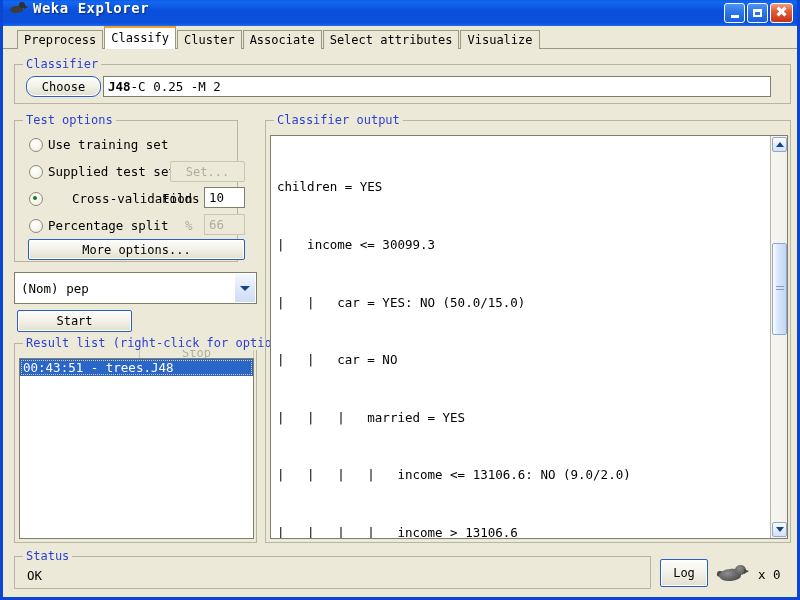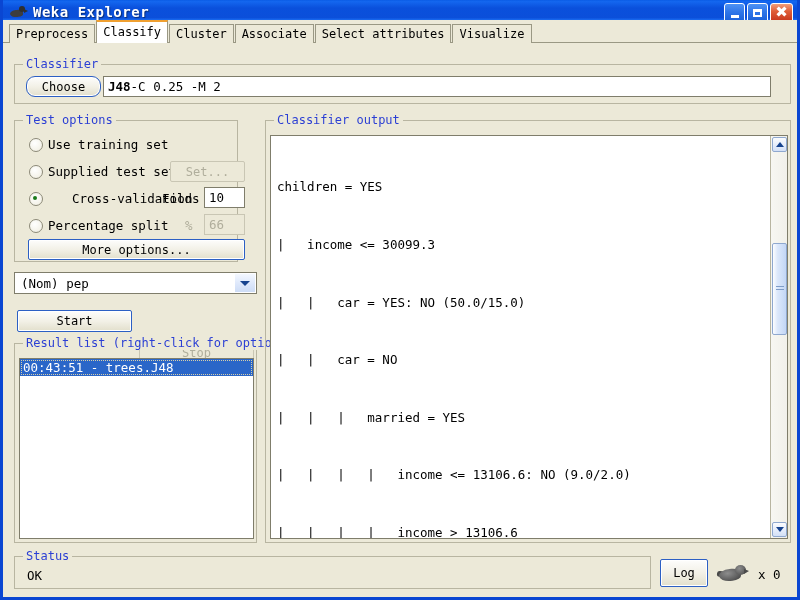--- a/index.html
+++ b/index.html
@@ -14,24 +14,24 @@
     width: 800px; height: 600px;
     box-sizing: border-box;
     background: #ece9d8;
     border: 3px solid #0a46d2;
     border-top: none;
     overflow: hidden;
   }
 
   
   .titlebar {
-    height: 20px;
+    height: 26px;
     background: linear-gradient(to bottom,
       #0a5ce6 0%, #1467ef 8%, #0a50dc 40%, #0b4fda 88%, #1a6bf0 100%);
-    display: flex; align-items: flex-end;
+    display: flex; align-items: flex-start;
     padding: 0 2px 0 6px;
     box-sizing: border-box;
     position: relative;
   }
   .title-icon {
     width: 18px; height: 16px;
     margin-right: 6px;
     position: relative;
     flex: 0 0 auto;
   }
@@ -91,21 +91,21 @@
   .tbtn .close-glyph {
     color: #fff; font-size: 15px; font-weight: bold;
     font-family: "DejaVu Sans", sans-serif;
     line-height: 1; margin-top: -1px;
   }
 
   
   .tabstrip {
     height: 23px;
     display: flex; align-items: flex-end;
-    padding-left: 6px;
+    padding-left: 14px;
     box-sizing: border-box;
     background: #ece9d8;
     position: relative;
   }
   .tabstrip::after {
     content: ""; position: absolute;
     left: 0; right: 0; bottom: 0; height: 1px;
     background: #9a9884;
   }
   .tab {
@@ -431,21 +431,21 @@
     <div class="radio-row" style="left:14px; top:97px;">
       <span class="radio"></span>
       <span>Percentage split</span>
     </div>
     <div style="position:absolute; left:170px; top:97px; font-family:'DejaVu Sans Mono',monospace; font-size:12.5px; color:#b0ae9c;">%</div>
     <div class="field disabled" style="left:189px; top:93px; width:41px; height:21px;">66</div>
 
     <div class="btn" style="position:absolute; left:13px; top:118px; width:217px; height:21px;">More options...</div>
   </div>
 
-  <div class="combo" style="left:11px; top:272px; width:243px; height:22px;">
+  <div class="combo" style="left:11px; top:272px; width:243px; height:32px;">
     <span>(Nom) pep</span>
     <span class="arrow-box"></span>
   </div>
 
   <div class="btn" style="position:absolute; left:14px; top:310px; width:115px; height:22px;">Start</div>
   <div class="btn disabled" style="position:absolute; left:136px; top:310px; width:115px; height:22px;margin-top:32px;">Stop</div>
 
   <div class="group" style="left:11px; top:343px; width:243px; height:200px;">
     <div class="glabel">Result list (right-click for options)</div>
     <div class="listbox" style="left:4px; top:14px; width:235px; height:181px;">

